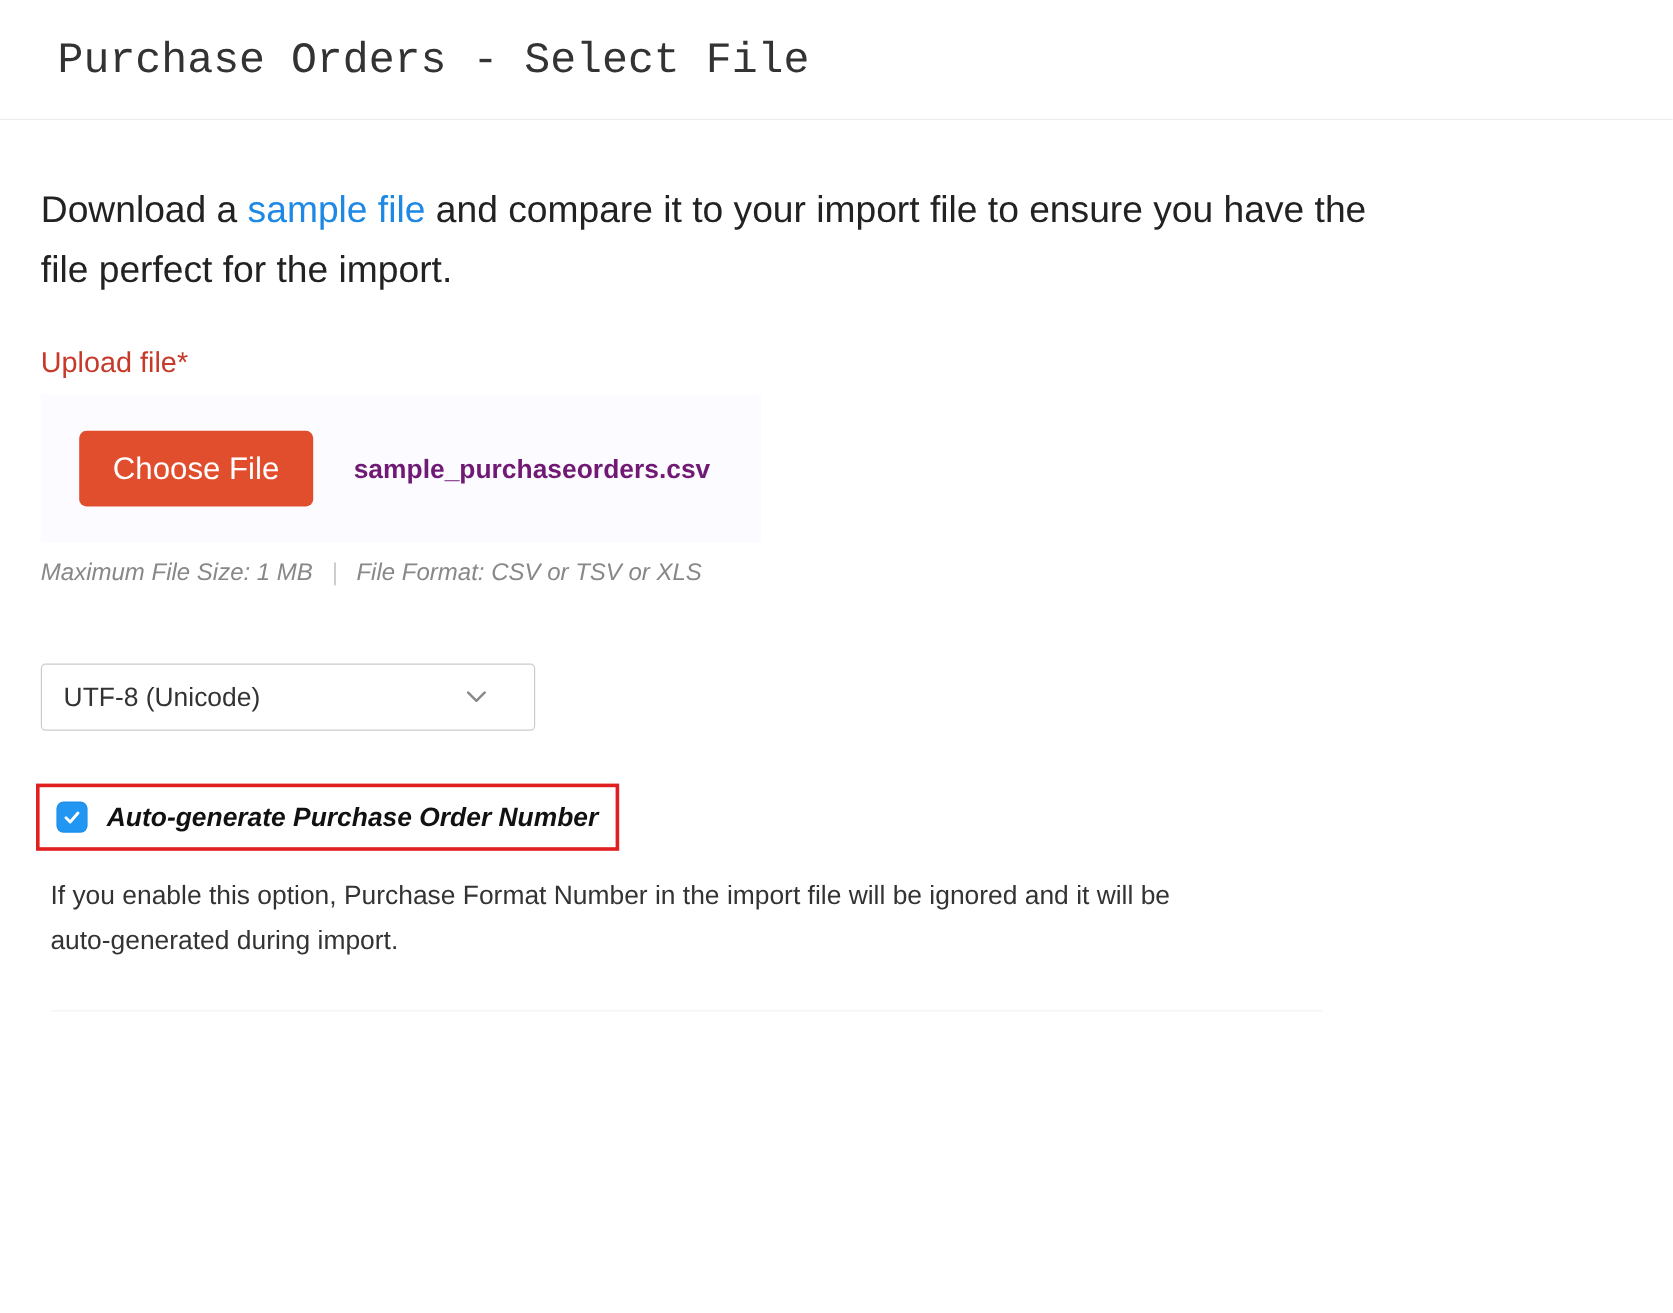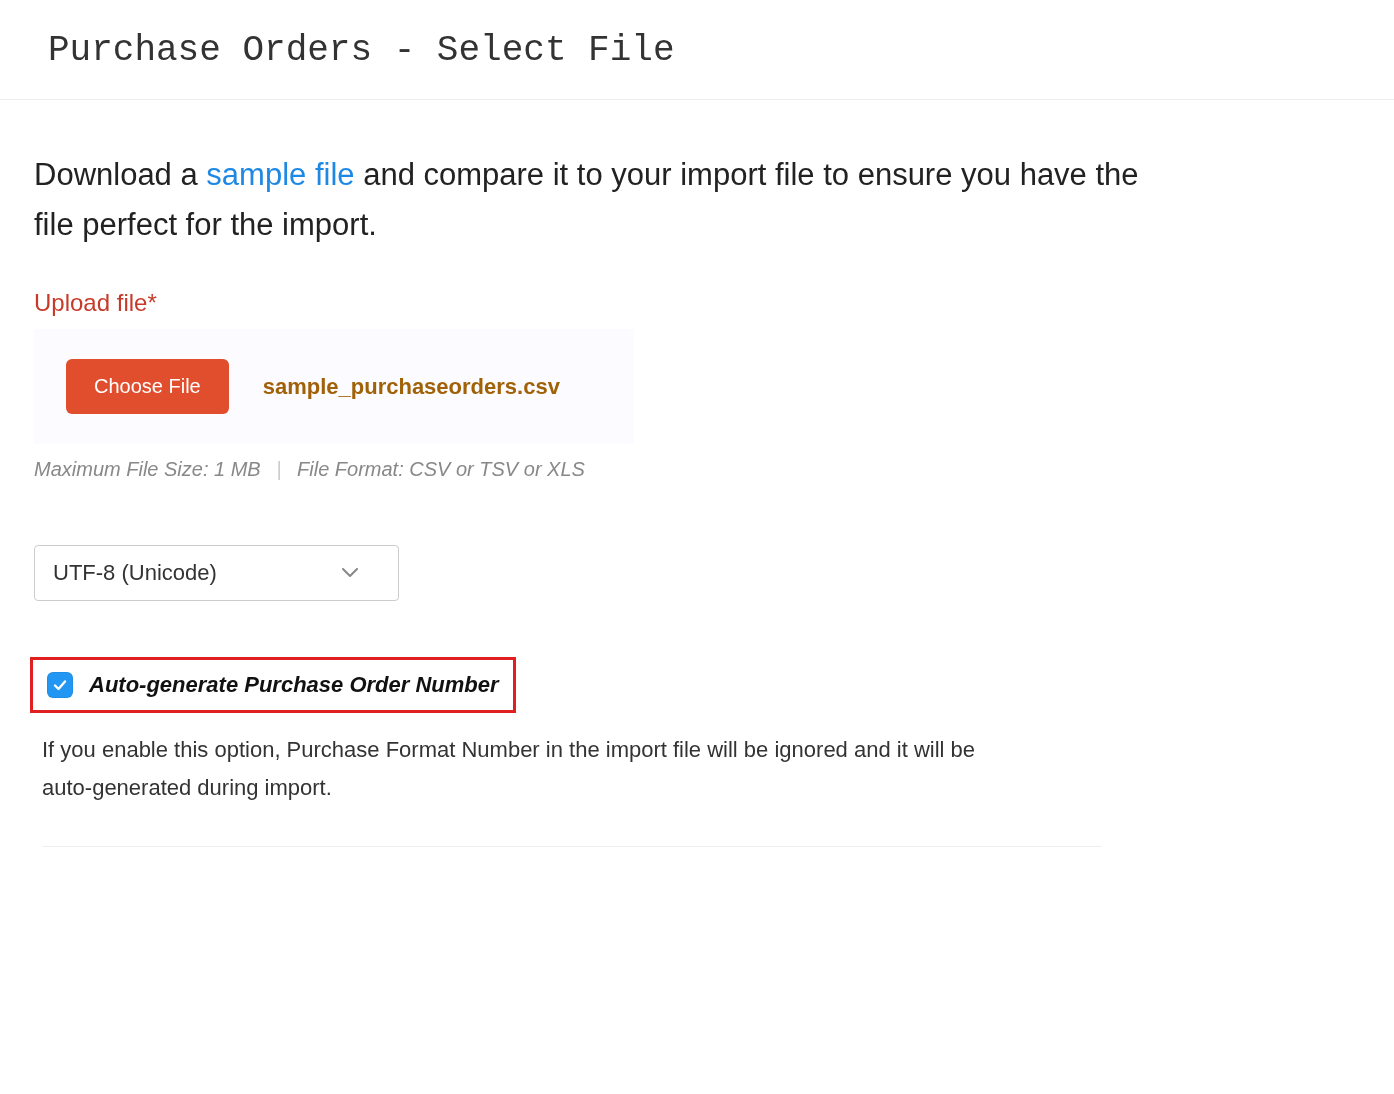--- a/index.html
+++ b/index.html
@@ -53,44 +53,44 @@
     align-items: center;
     gap: 34px;
     width: 600px;
     margin-bottom: 14px;
   }
   .choose-btn {
     background: #e04e2e;
     color: #fff;
     border: none;
     border-radius: 6px;
-    font-size: 20px;
+    font-size: 26px;
     font-weight: 500;
     padding: 16px 28px;
     cursor: pointer;
   }
   .file-name {
     font-size: 22px;
     font-weight: 600;
-    color: #a16207;
+    color: #701a75;
   }
   .hint-row {
     font-size: 20px;
     color: #888;
     margin-bottom: 64px;
     font-style: italic;
   }
   .hint-sep {
     color: #ccc;
     margin: 0 10px;
   }
   .select-wrap {
     position: relative;
-    width: 365px;
-    margin-bottom: 44px;
+    width: 412px;
+    margin-bottom: 32px;
   }
   .select {
     width: 100%;
     border: 1px solid #ccc;
     border-radius: 4px;
     padding: 14px 40px 14px 18px;
     font-size: 22px;
     color: #333;
     background: #fff;
     cursor: pointer;

